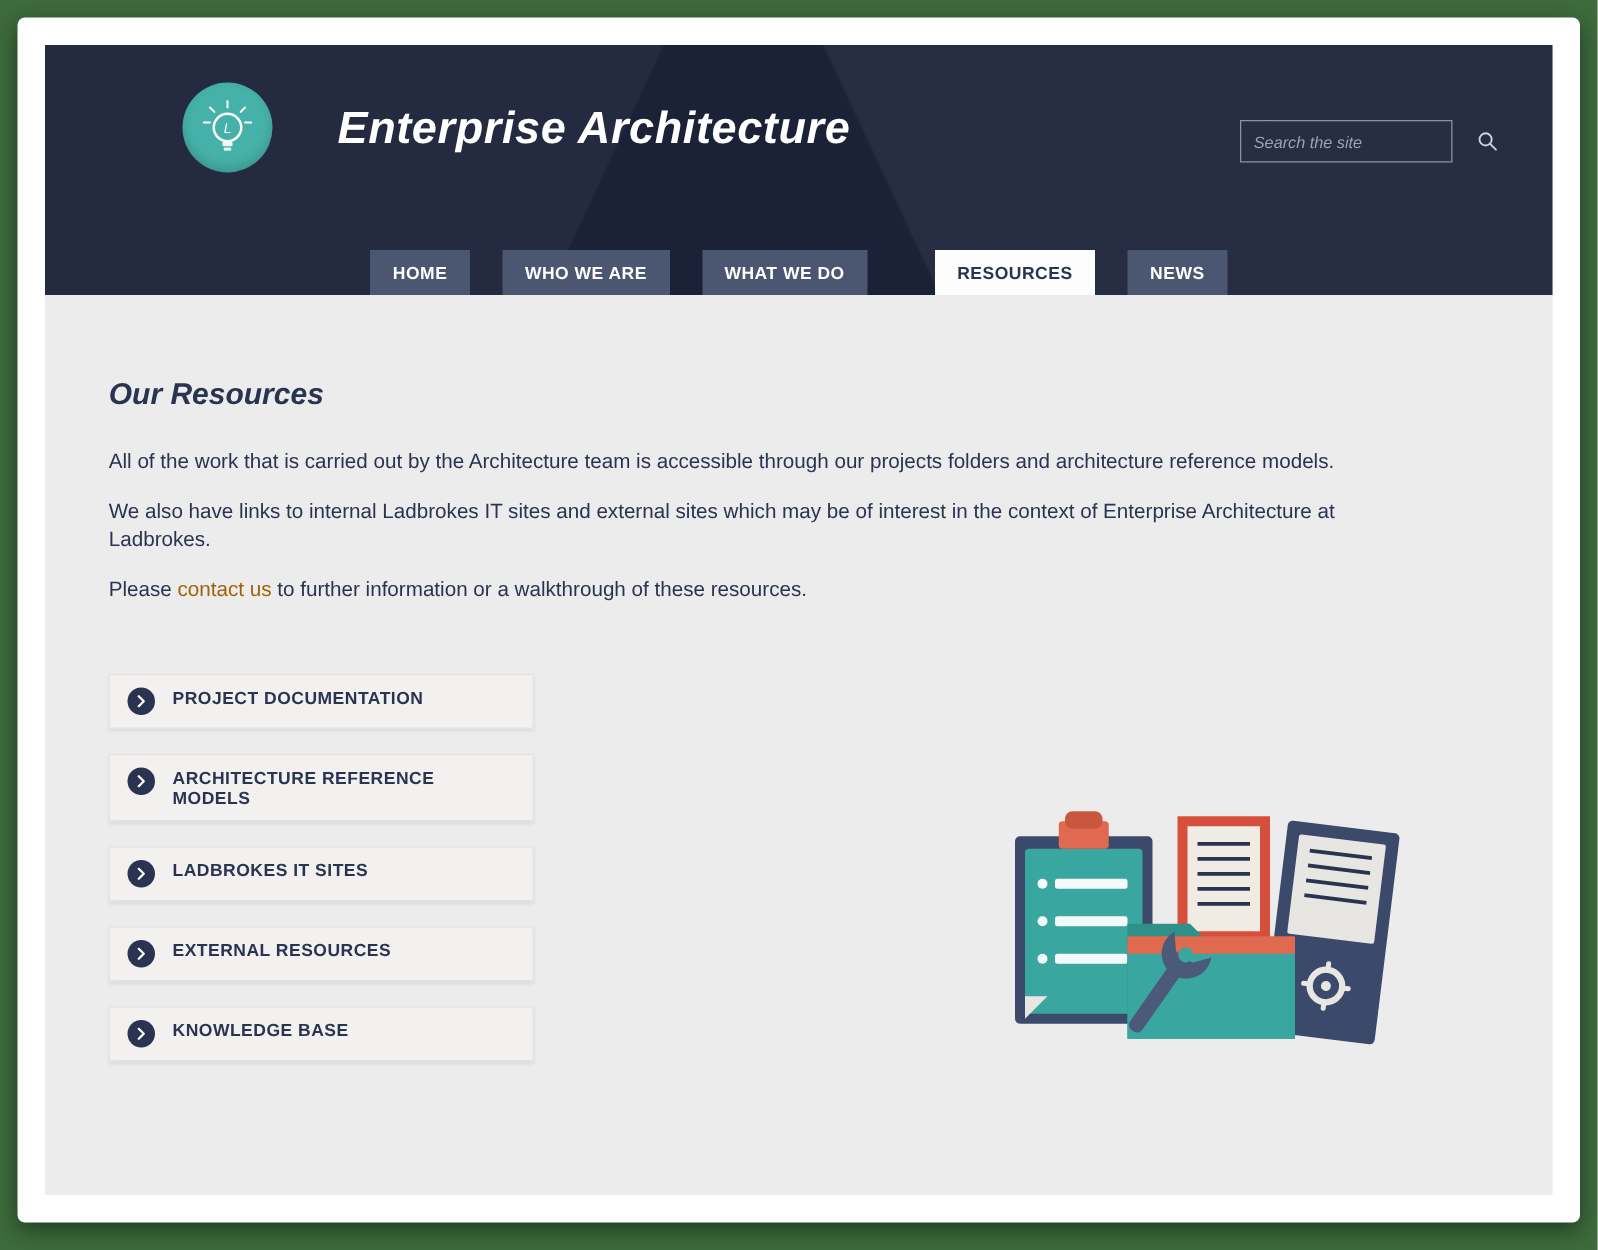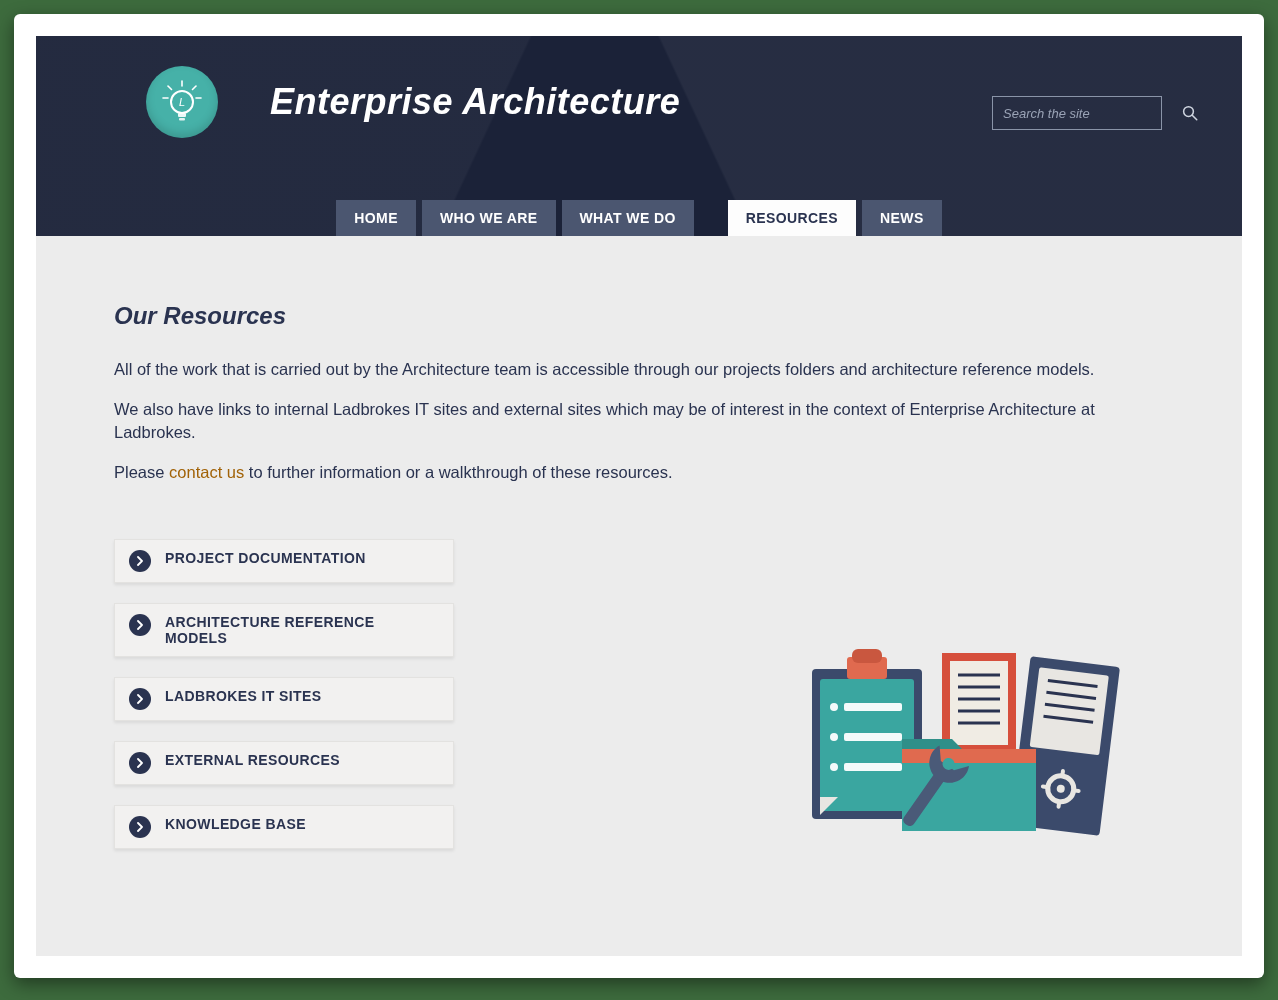--- a/index.html
+++ b/index.html
@@ -70,38 +70,38 @@
   .search-input {
     flex: 1; background: transparent; border: none; outline: none;
     color: #cfd5e0; font-style: italic; font-size: 13px;
   }
   .search-input::placeholder { color: #9aa3b6; font-style: italic; }
   .search-icon { width: 18px; height: 18px; flex-shrink: 0; }
 
   
   .nav {
     position: absolute; left: 0; right: 0; bottom: 0;
-    display: flex; justify-content: center; gap: 6px;
+    display: flex; justify-content: center; gap: 26px;
   }
   .nav-item {
     background: #4b5670;
     color: #fff;
     font-size: 14px; font-weight: 600; letter-spacing: 0.4px;
     padding: 10px 18px;
     cursor: pointer;
   }
   .nav-item.active {
     background: #fdfdfd;
     color: #2a3350;
     margin-left: 28px;
   }
 
   
   .content {
-    padding: 66px 110px 40px 78px;
+    padding: 66px 110px 40px 51px;
     color: #2a3350;
   }
   .content h2 {
     font-style: italic; font-weight: 700; font-size: 24px;
     color: #2a3350; margin-bottom: 28px;
   }
   .content p { font-size: 16.5px; line-height: 1.35; color: #2a3350; margin-bottom: 18px; }
   .content a.inline { color: #a16207; font-weight: 400; text-decoration: none; cursor: pointer; }
 
   .lower {

